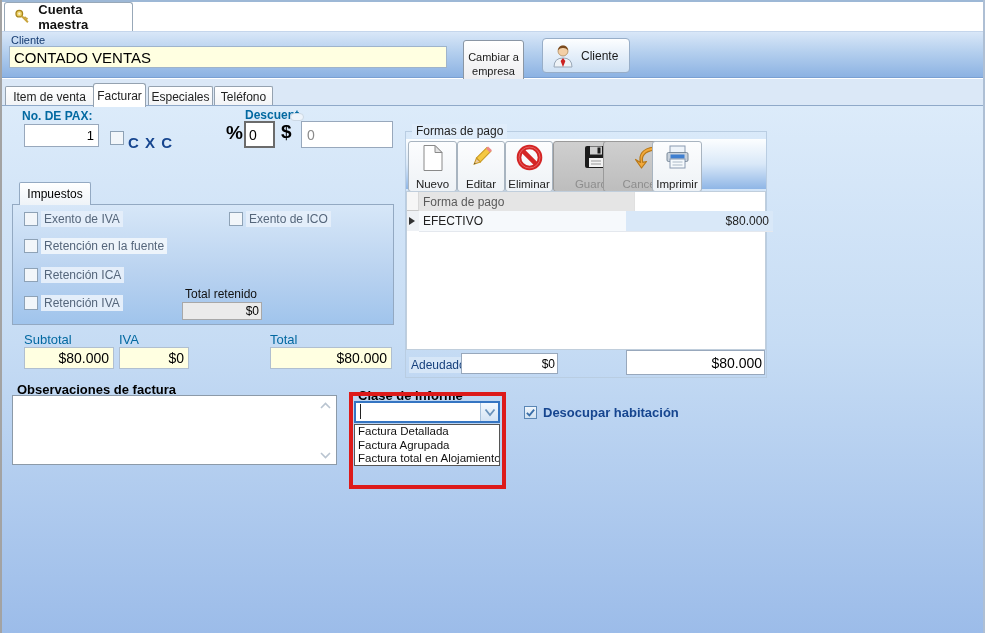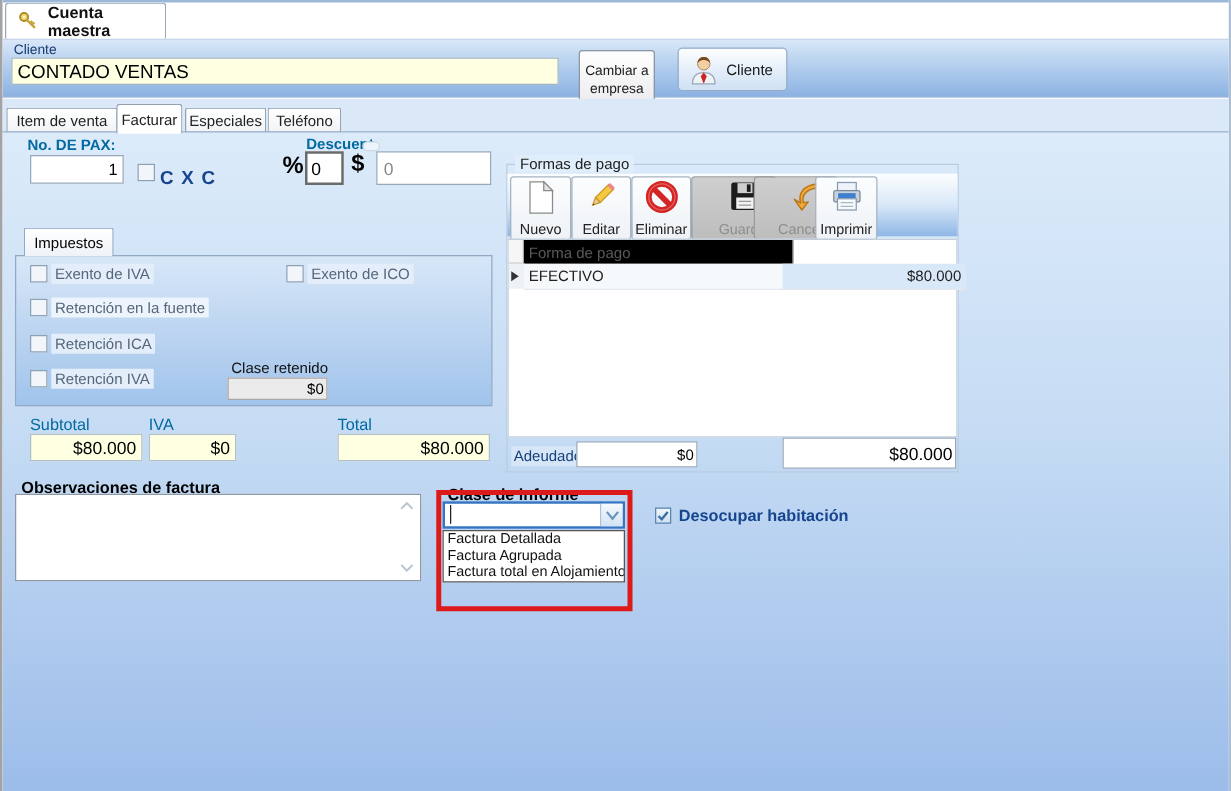--- a/index.html
+++ b/index.html
@@ -78,21 +78,21 @@
   #fp-title{left:410px;top:124px;font-size:12px;color:#222;background:#e0edfb;padding:0 4px;z-index:2;}
   #fp-toolbar{left:404px;top:139px;width:360px;height:50px;
     background:linear-gradient(180deg,#fcfeff 0%,#d9e8f8 50%,#8fb6e6 100%);}
   .tbtn{position:absolute;top:141px;height:46px;border:1px solid #a8b4c0;border-radius:3px;
     background:linear-gradient(180deg,#fcfdfe,#eef2f6);display:flex;flex-direction:column;
     align-items:center;justify-content:space-between;padding:2px 0 1px 0;font-size:11.5px;color:#222;}
   .tbtn.disabled{background:linear-gradient(180deg,#cfcfcf,#bdbdbd);color:#8d8d8d;border-color:#9a9a9a;padding-left:18px;}
   
   #grid{left:404px;top:191px;width:360px;height:159px;background:#fff;border:1px solid #c0cedc;}
   .gcell{position:absolute;font-size:12px;display:flex;align-items:center;padding:0 4px;}
-  .ghead{color:#5a5a5a;background:#000000;border-right:1px solid #e0e0e0;border-bottom:1px solid #c8c8c8;}
+  .ghead{color:#5a5a5a;background:#e5e5e5;border-right:1px solid #e0e0e0;border-bottom:1px solid #c8c8c8;}
   #g-sel-h{left:405px;top:192px;width:12px;height:19px;background:#f6f6f6;border-right:1px solid #d8d8d8;border-bottom:1px solid #c8c8c8;}
   #g-h1{left:417px;top:192px;width:207px;height:19px;}
   #g-h2{left:624px;top:192px;width:139px;height:19px;}
   #g-sel-r{left:405px;top:211px;width:12px;height:20px;background:#eef1f5;border-right:1px solid #e0e0e0;}
   #g-r1{left:417px;top:211px;width:207px;height:20px;background:#f6f9fc;color:#222;border-bottom:1px solid #e4e8ee;}
   #g-r2{left:624px;top:211px;width:139px;height:20px;background:#d9e8f8;justify-content:flex-end;color:#222;border-bottom:1px solid #e4e8ee;}
   #row-arrow{width:0;height:0;border-top:4px solid transparent;border-bottom:4px solid transparent;border-left:6px solid #333;margin-left:2px;}
   #adeu-label{left:407px;top:357px;font-size:12px;color:#16407c;background:#d6e6f7;padding:1px 2px;}
   #adeu-input{left:459px;top:353px;width:97px;height:21px;border:1px solid #98a8bc;text-align:right;font-size:12px;}
   #adeu-total{left:624px;top:350px;width:139px;height:25px;border:1px solid #98a8bc;text-align:right;font-size:14px;}
@@ -184,21 +184,21 @@
   <div class="cbox" style="left:22px;top:212px;"></div>
   <div class="cb-label" style="left:39px;top:211px;">Exento de IVA</div>
   <div class="cbox" style="left:227px;top:212px;"></div>
   <div class="cb-label" style="left:244px;top:211px;">Exento de ICO</div>
   <div class="cbox" style="left:22px;top:239px;"></div>
   <div class="cb-label" style="left:39px;top:238px;background:#edf4fb;">Retención en la fuente</div>
   <div class="cbox" style="left:22px;top:268px;"></div>
   <div class="cb-label" style="left:39px;top:267px;text-align:center;">Retención ICA</div>
   <div class="cbox" style="left:22px;top:296px;"></div>
   <div class="cb-label" style="left:39px;top:295px;">Retención IVA</div>
-  <div class="abs" id="tr-label">Clase retenido</div>
+  <div class="abs" id="tr-label">Total retenido</div>
   <input class="abs" id="tr-field" readonly="" value="$0" style="">
 
   <div class="abs lbl" id="sub-label">Subtotal</div>
   <div class="abs lbl" id="iva-label">IVA</div>
   <div class="abs lbl" id="tot-label">Total</div>
   <input class="abs field yellow" id="sub-field" readonly="" value="$80.000" style="">
   <input class="abs field yellow" id="iva-field" readonly="" value="$0" style="">
   <input class="abs field yellow" id="tot-field" readonly="" value="$80.000" style="">
 
   <div class="abs" id="fp-box"></div>

